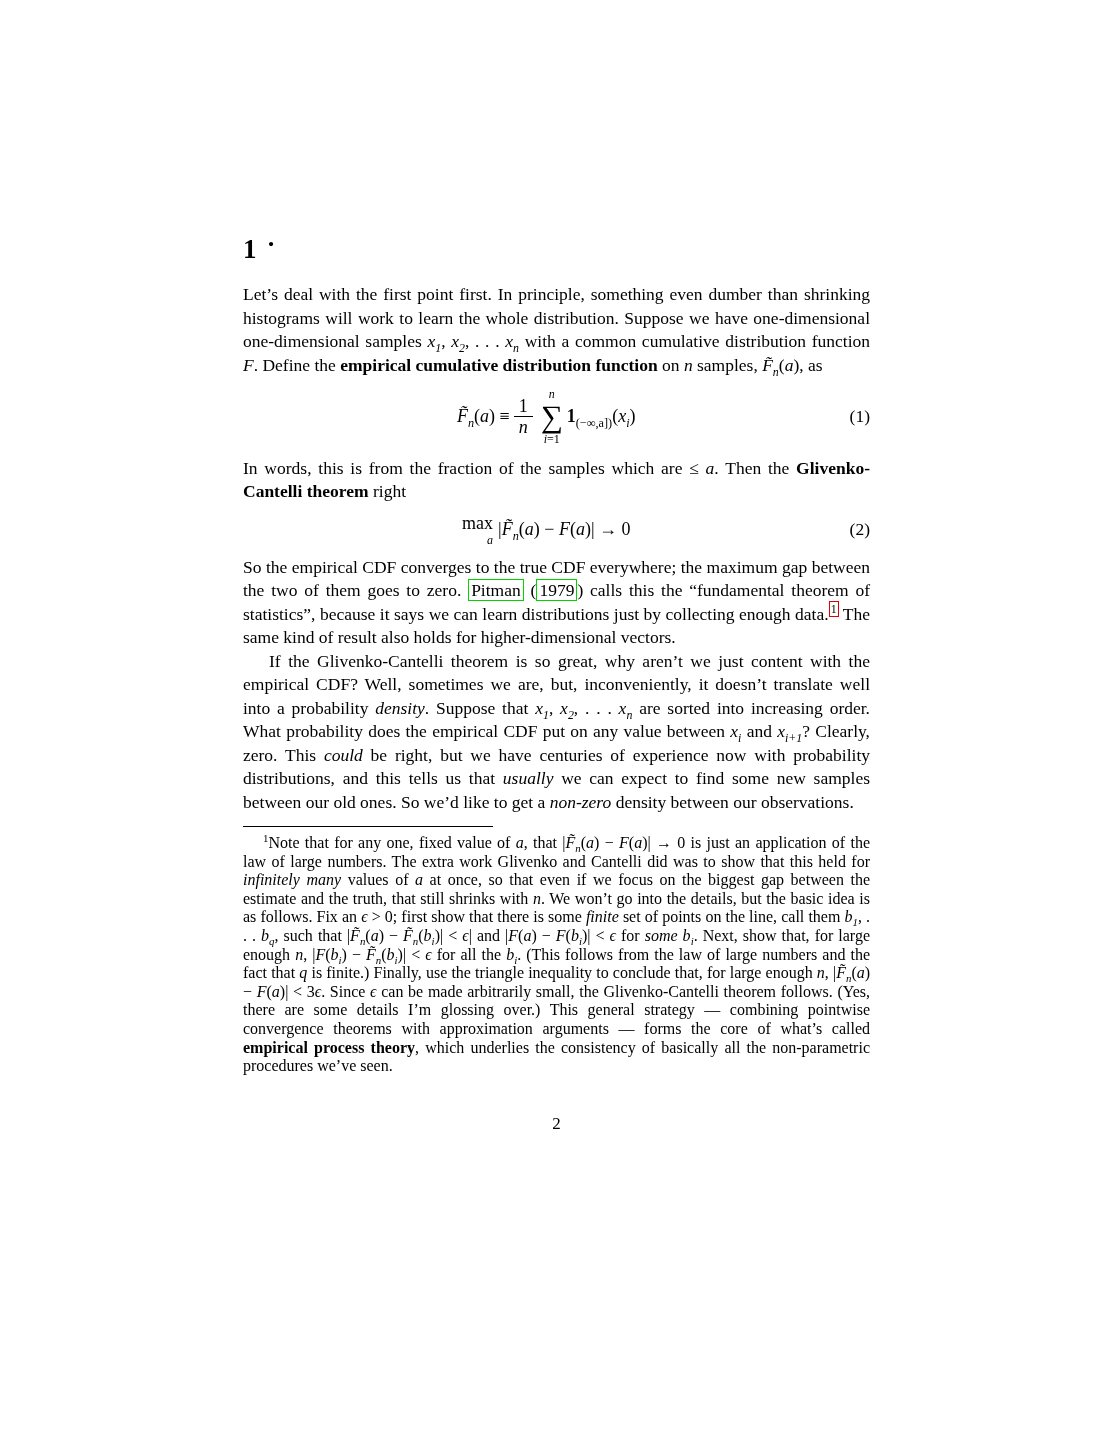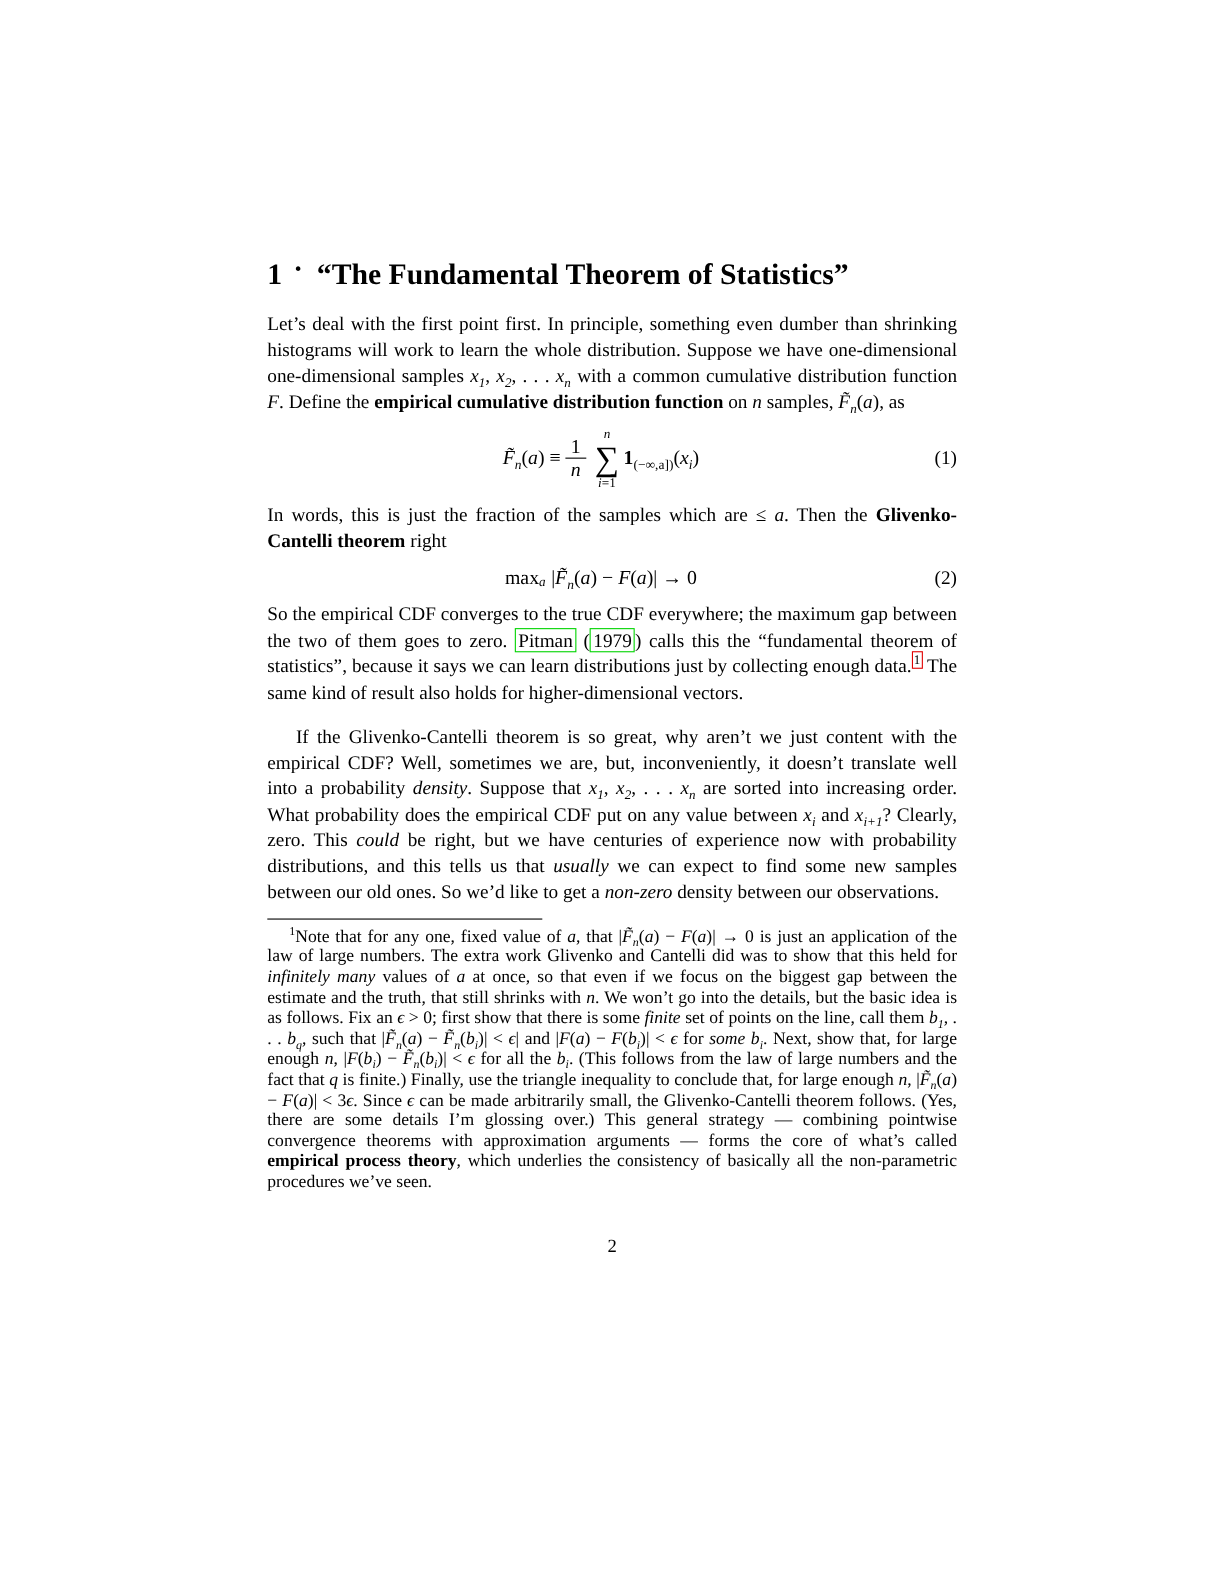--- a/index.html
+++ b/index.html
@@ -16,21 +16,21 @@
   
   .bullet-item { margin-top:233px; position:relative; padding-left:45px; }
   .bullet-marker { position:absolute; left:25px; top:0; }
   
   .section-heading {
     margin-top:26px; display:flex; font-weight:bold; font-size:27px;
     line-height:32px; text-align:left;
   }
   .section-number { width:45px; flex:none; }
   
-  .para { margin-top:17px; }
+  .para { margin-top:0; }
   .para.first { margin-top:18px; }
   .para.indent { text-indent:26px; }
   .para.after-eq { margin-top:8px; }
   
   .rt-n { font-style:normal; }
   .rt-i { font-style:italic; }
   .rt-b { font-weight:bold; }
   sub,sup { font-size:68%; line-height:0; }
   .rt-s { font-style:italic; }
   .rt-us { font-style:normal; }
@@ -40,42 +40,41 @@
   .equation { display:flex; align-items:center; margin:10px 0; }
   .eq-body { flex:1; display:flex; justify-content:center; align-items:center; font-size:18px; }
   .eq-tag { flex:none; font-size:17.5px; }
   .frac { display:inline-flex; flex-direction:column; align-items:center; margin:0 4px; }
   .frac-num { line-height:1.15; padding:0 5px; }
   .frac-den { line-height:1.15; padding:0 5px; border-top:1.2px solid #000; font-style:italic; }
   .bigsum { display:inline-flex; flex-direction:column; align-items:center; margin:0 4px; line-height:1; }
   .sum-limit { font-size:12px; line-height:1.2; font-style:italic; }
   .sum-limit .rt-n { font-style:normal; }
   .sum-sym { font-size:31px; line-height:1; }
-  .maxop { display:inline-flex; flex-direction:row; align-items:flex-end; line-height:1; margin-right:5px; }
+  .maxop { display:inline-flex; flex-direction:column; align-items:flex-end; line-height:1; margin-right:5px; }
   .max-op { line-height:1.1; }
   .max-under { font-size:12px; font-style:italic; line-height:1; }
   
   .footnote-rule { width:250px; border-top:1.2px solid #000; margin:12px 0 7px 0; }
   .footnote { font-size:16px; line-height:18.6px; text-indent:20px; text-align:justify; }
   
   .page-number { margin-top:36px; text-align:center; font-size:17px; }
 </style>
 </head>
 <body>
 
 <div class="page">
   <div class="text-column">
 
     <div class="bullet-item">
       <span class="bullet-marker">•</span>
     </div>
 
     <div class="section-heading">
       <span class="section-number">1</span>
-      <span class="section-title">“The Fundamental Theorem of Statistics”</span>
     </div>
 
     <p class="para first"><span class="rt-n">Let’s deal with the first point first. In principle, something even dumber than shrinking histograms will work to learn the whole distribution. Suppose we have one-dimensional one-dimensional samples </span><span class="rt-i">x</span><sub class="rt-s">1</sub><span class="rt-n">, </span><span class="rt-i">x</span><sub class="rt-s">2</sub><span class="rt-n">, . . . </span><span class="rt-i">x</span><sub class="rt-s">n</sub><span class="rt-n"> with a common cumulative distribution function </span><span class="rt-i">F</span><span class="rt-n">. Define the </span><span class="rt-b">empirical cumulative distribution function</span><span class="rt-n"> on </span><span class="rt-i">n</span><span class="rt-n"> samples, </span><span class="rt-i">F̃</span><sub class="rt-s">n</sub><span class="rt-n">(</span><span class="rt-i">a</span><span class="rt-n">), as</span></p>
 
     <div class="equation">
       <span class="eq-body">
         <span><span class="rt-i">F̃</span><sub class="rt-s">n</sub><span class="rt-n">(</span><span class="rt-i">a</span><span class="rt-n">) ≡ </span></span>
         <span class="frac">
           <span class="frac-num">1</span>
           <span class="frac-den">n</span>
@@ -83,21 +82,21 @@
         <span class="bigsum">
           <span class="sum-limit">n</span>
           <span class="sum-sym">∑</span>
           <span class="sum-limit"><span class="rt-i">i</span><span class="rt-n">=1</span></span>
         </span>
         <span><span class="rt-b">1</span><sub class="rt-us">(−∞,a])</sub><span class="rt-n">(</span><span class="rt-i">x</span><sub class="rt-s">i</sub><span class="rt-n">)</span></span>
       </span>
       <span class="eq-tag">(1)</span>
     </div>
 
-    <p class="para after-eq"><span class="rt-n">In words, this is just the fraction of the samples which are ≤ </span><span class="rt-i">a</span><span class="rt-n">. Then the </span><span class="rt-b">Glivenko-Cantelli theorem</span><span class="rt-n"> right</span></p>
+    <p class="para after-eq"><span class="rt-n">In words, this is from the fraction of the samples which are ≤ </span><span class="rt-i">a</span><span class="rt-n">. Then the </span><span class="rt-b">Glivenko-Cantelli theorem</span><span class="rt-n"> right</span></p>
 
     <div class="equation">
       <span class="eq-body">
         <span class="maxop">
           <span class="max-op">max</span>
           <span class="max-under">a</span>
         </span>
         <span><span class="rt-n">|</span><span class="rt-i">F̃</span><sub class="rt-s">n</sub><span class="rt-n">(</span><span class="rt-i">a</span><span class="rt-n">) − </span><span class="rt-i">F</span><span class="rt-n">(</span><span class="rt-i">a</span><span class="rt-n">)| → 0</span></span>
       </span>
       <span class="eq-tag">(2)</span>

